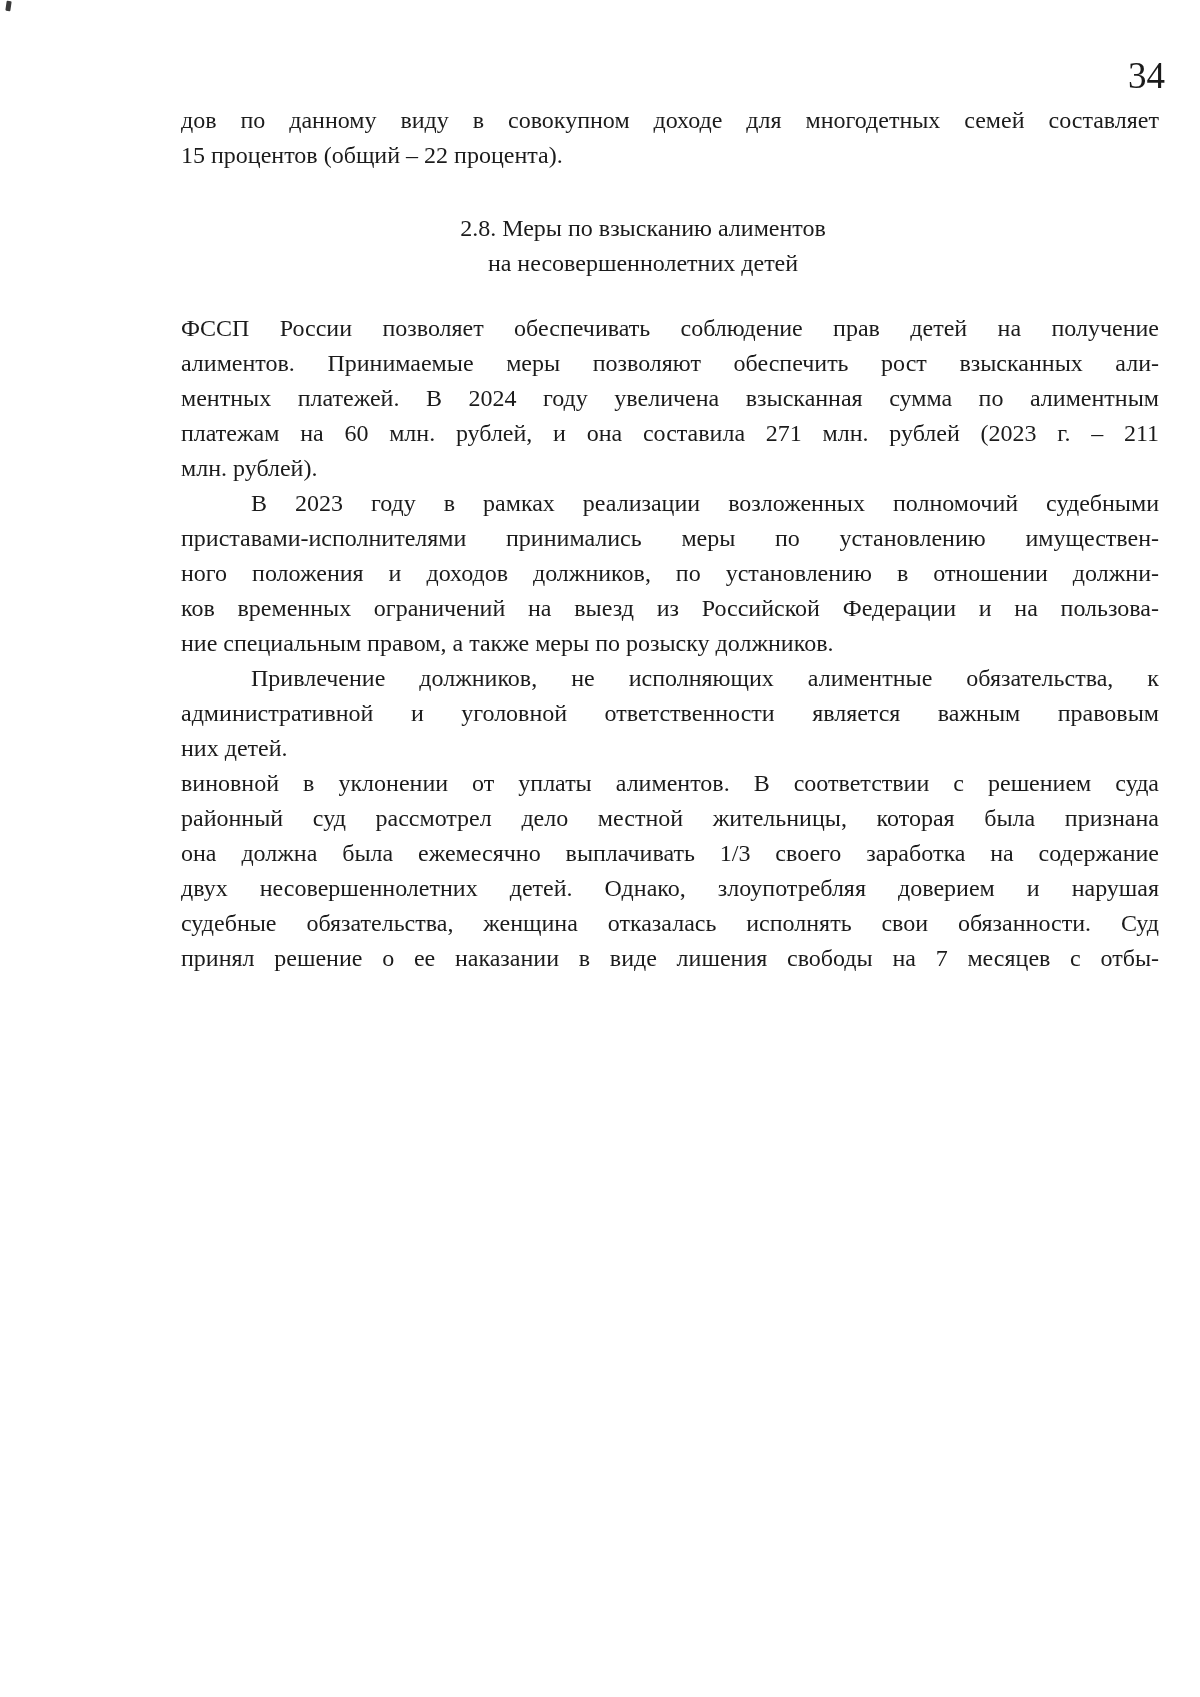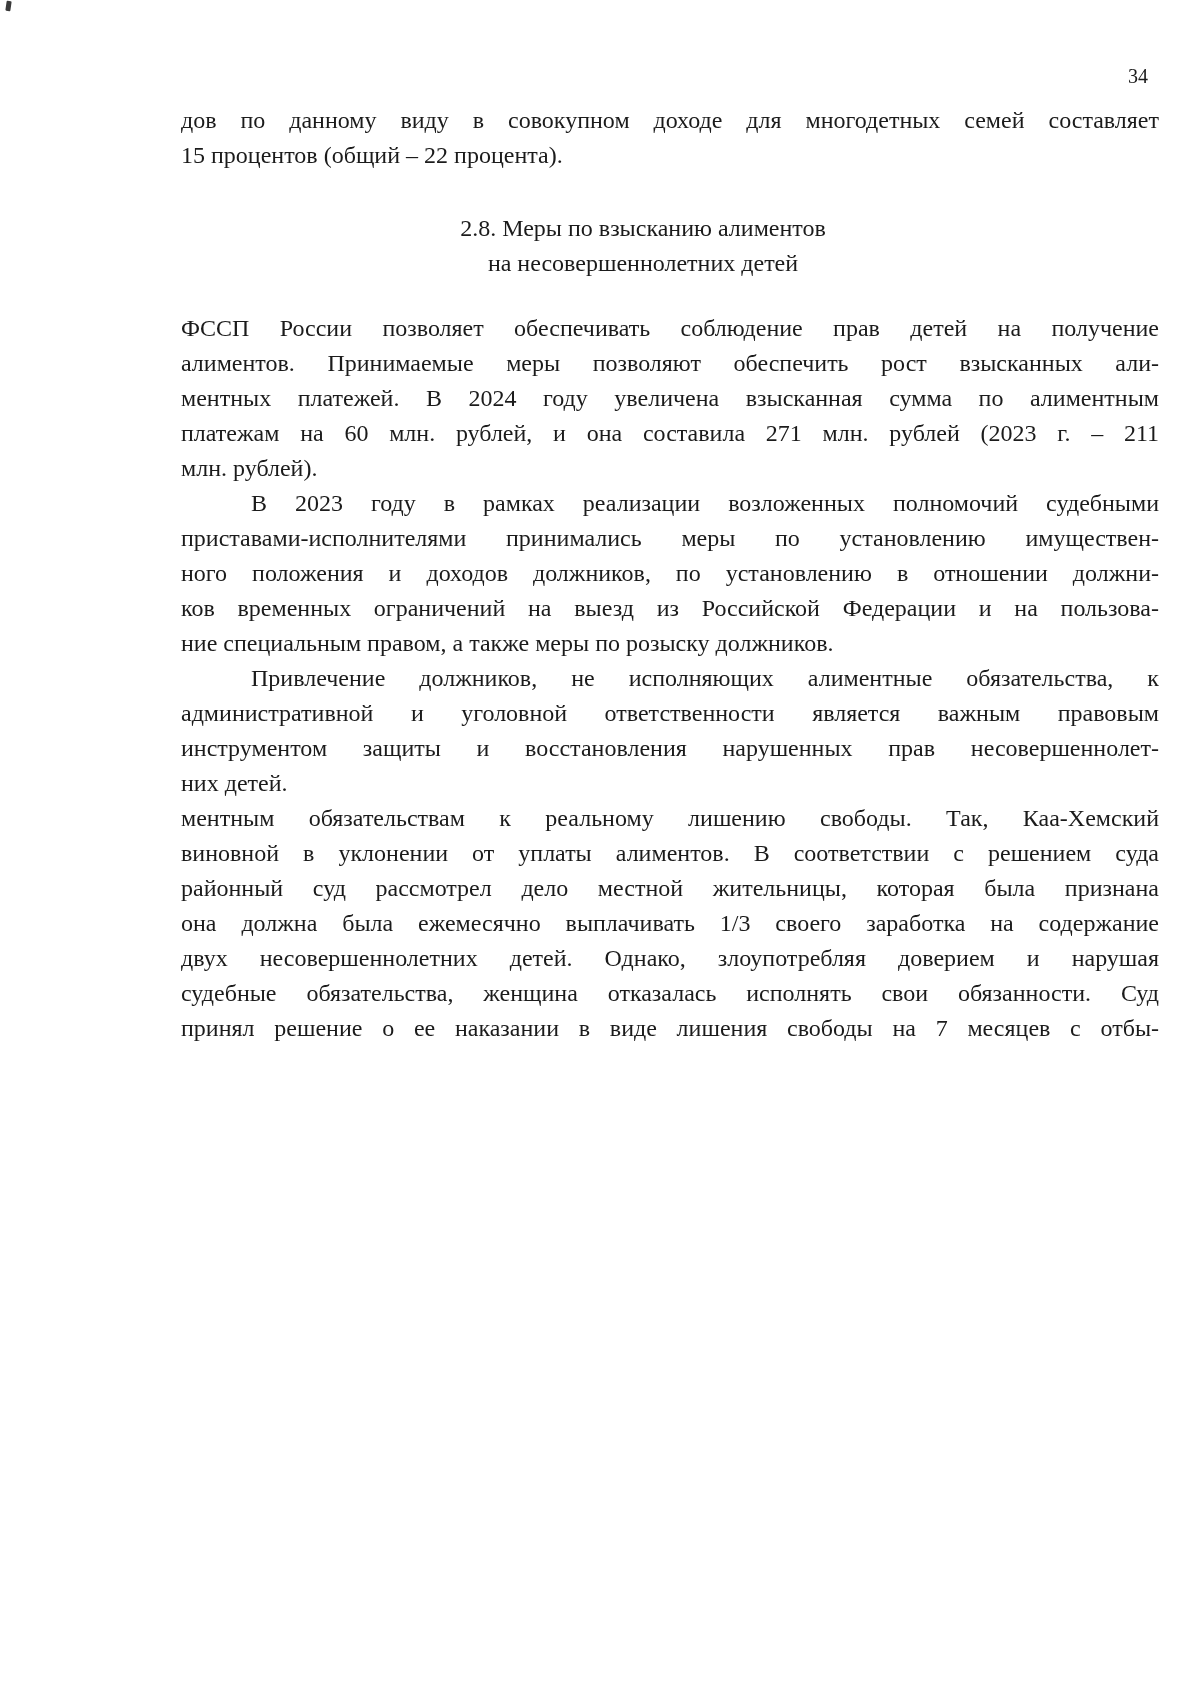--- a/index.html
+++ b/index.html
@@ -23,21 +23,21 @@
     width: 5px;
     height: 10px;
     background: #3a3a3a;
     transform: rotate(8deg);
     border-radius: 1px;
   }
   .page-number {
     position: absolute;
     top: 60px;
     left: 1128px;
-    font-size: 20px;
+    font-size: 37px;
     line-height: 32px;
   }
   .content {
     position: absolute;
     left: 181px;
     top: 103px;
     width: 978px;
     font-size: 24px;
     line-height: 35px;
   }
@@ -94,25 +94,23 @@
         <div class="para indent">
           <div class="line first">В 2023 году в рамках реализации возложенных полномочий судебными</div>
           <div class="line">приставами-исполнителями принимались меры по установлению имуществен-</div>
           <div class="line">ного положения и доходов должников, по установлению в отношении должни-</div>
           <div class="line">ков временных ограничений на выезд из Российской Федерации и на пользова-</div>
           <div class="line final">ние специальным правом, а также меры по розыску должников.</div>
         </div>
         <div class="para indent">
           <div class="line first">Привлечение должников, не исполняющих алиментные обязательства, к</div>
           <div class="line">административной и уголовной ответственности является важным правовым</div>
-          <div class="line">инструментом защиты и восстановления нарушенных прав несовершеннолет-</div>
           <div class="line final">них детей.</div>
         </div>
         <div class="para indent">
-          <div class="line">ментным обязательствам к реальному лишению свободы. Так, Каа-Хемский</div>
           <div class="line">виновной в уклонении от уплаты алиментов. В соответствии с решением суда</div>
           <div class="line">районный суд рассмотрел дело местной жительницы, которая была признана</div>
           <div class="line">она должна была ежемесячно выплачивать 1/3 своего заработка на содержание</div>
           <div class="line">двух несовершеннолетних детей. Однако, злоупотребляя доверием и нарушая</div>
           <div class="line">судебные обязательства, женщина отказалась исполнять свои обязанности. Суд</div>
           <div class="line">принял решение о ее наказании в виде лишения свободы на 7 месяцев с отбы-</div>
         </div>
       </div>
 
   </div>

